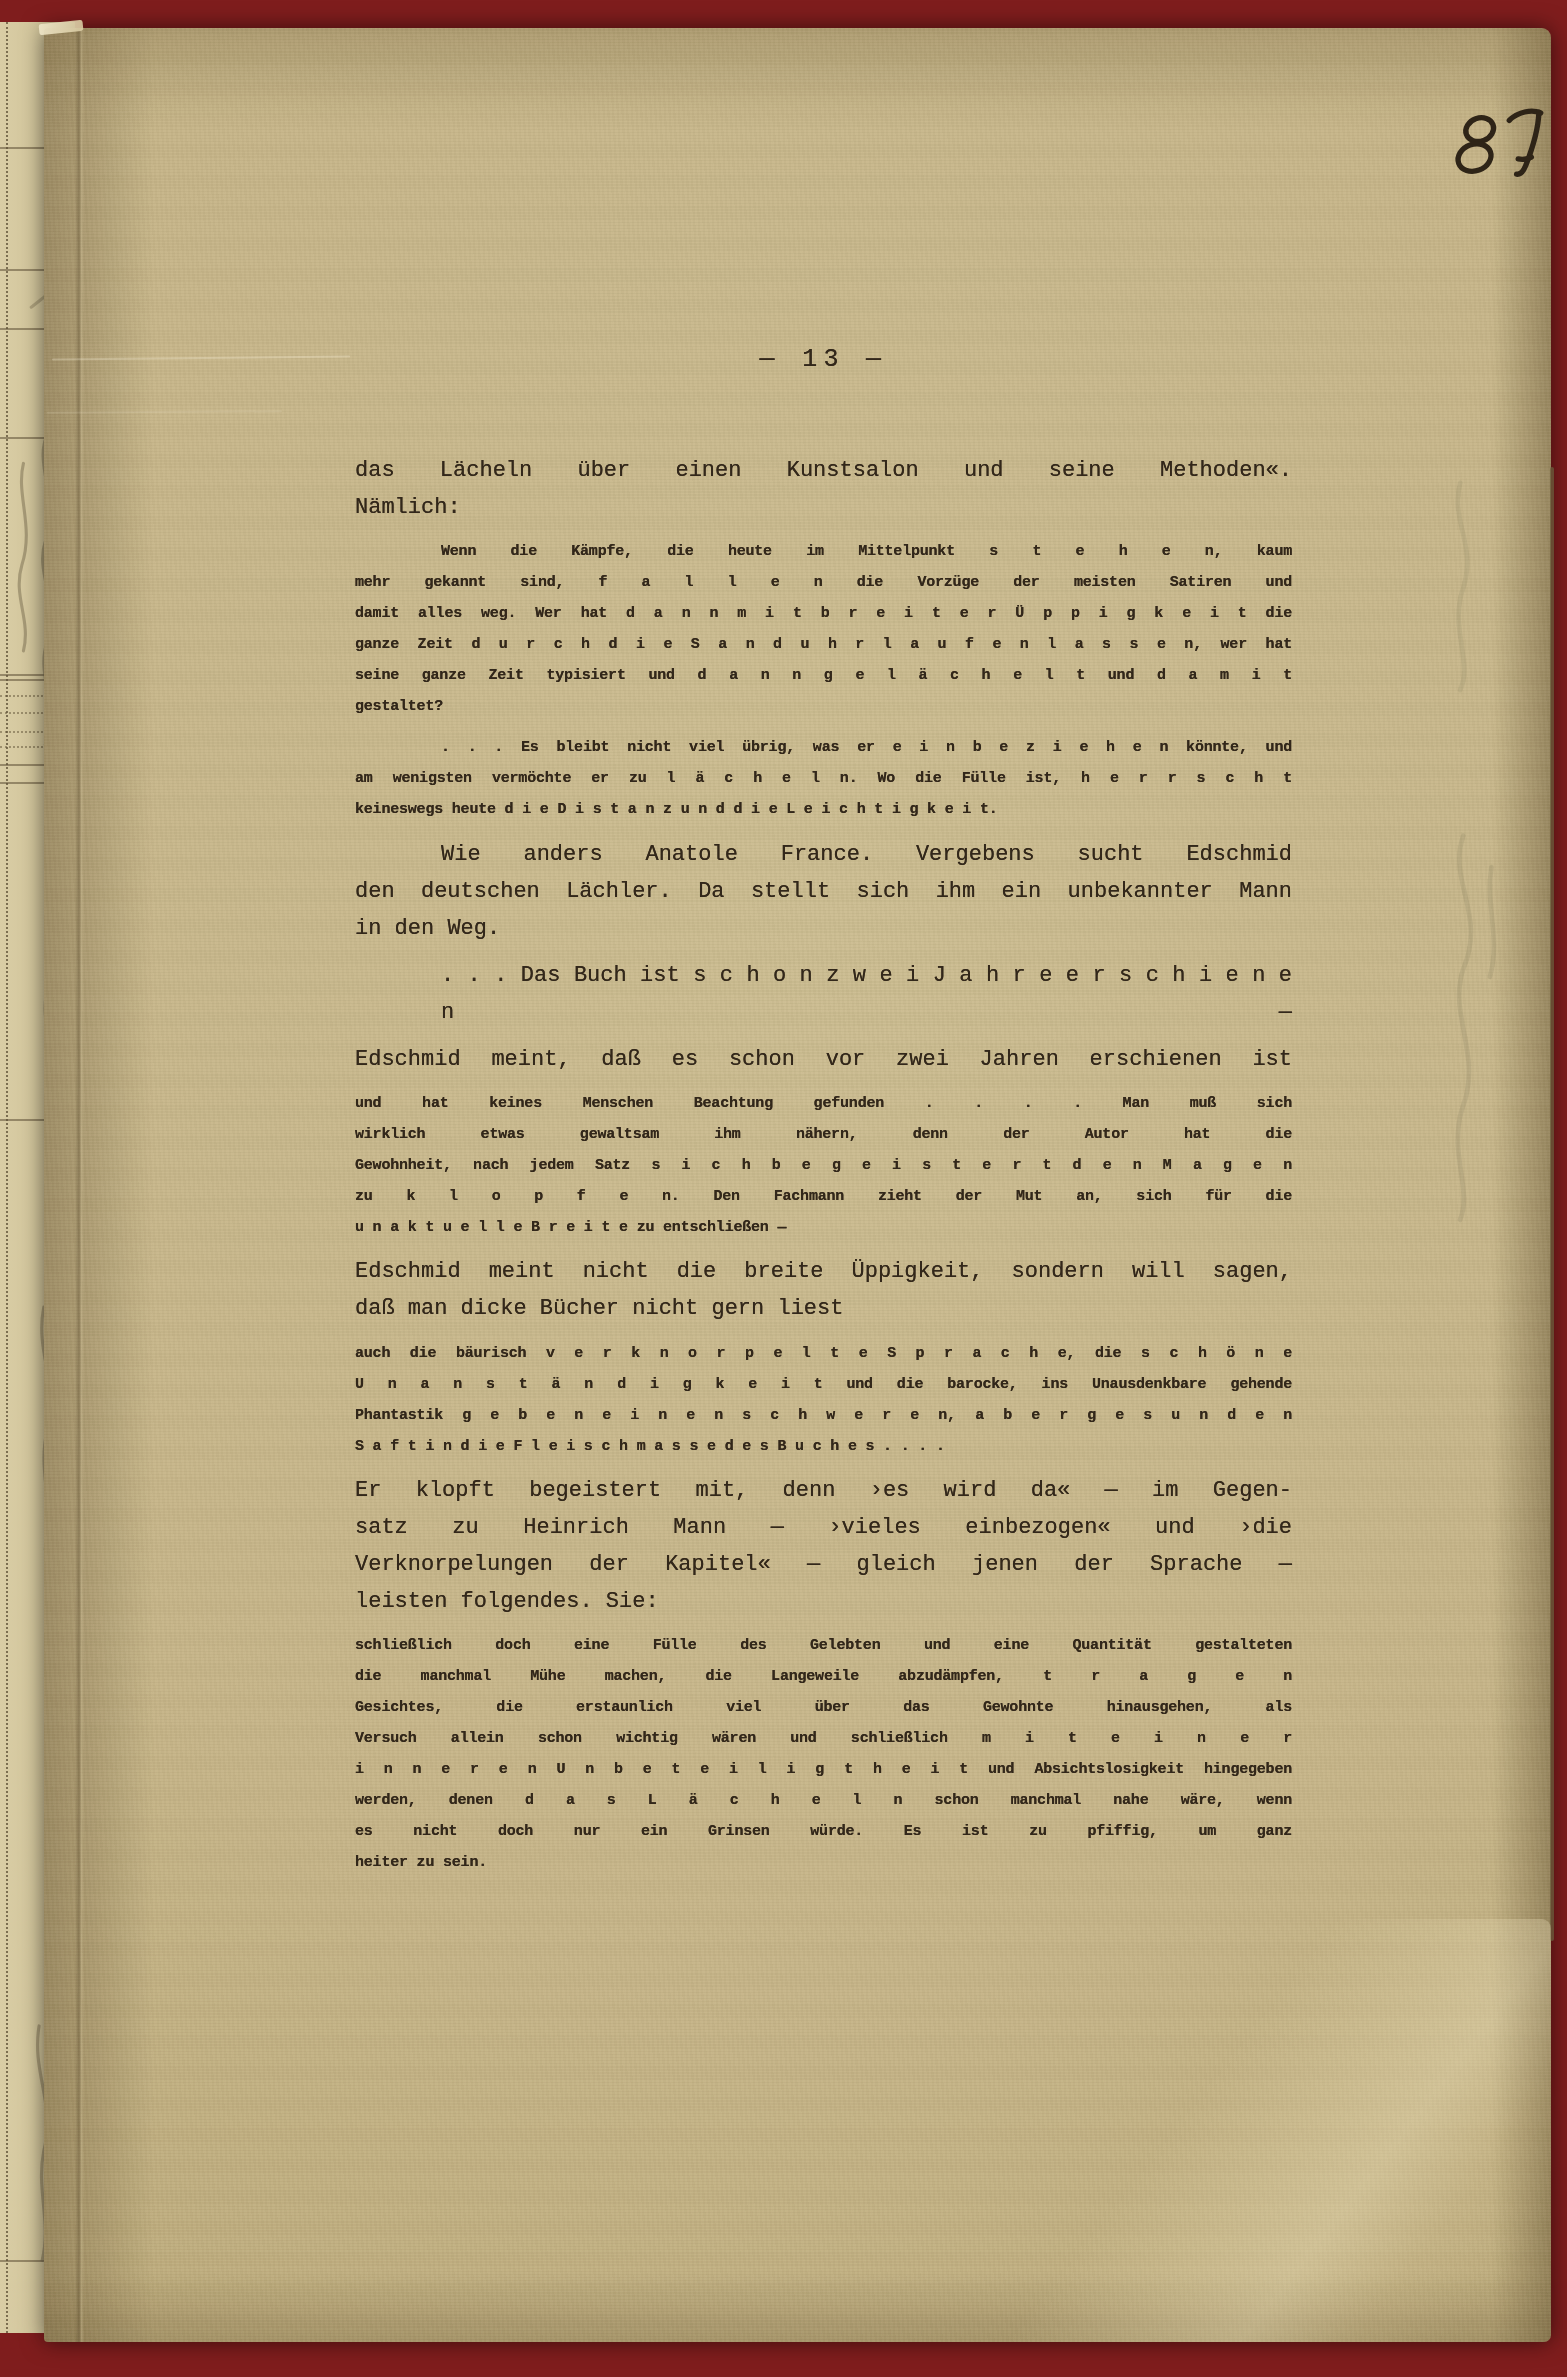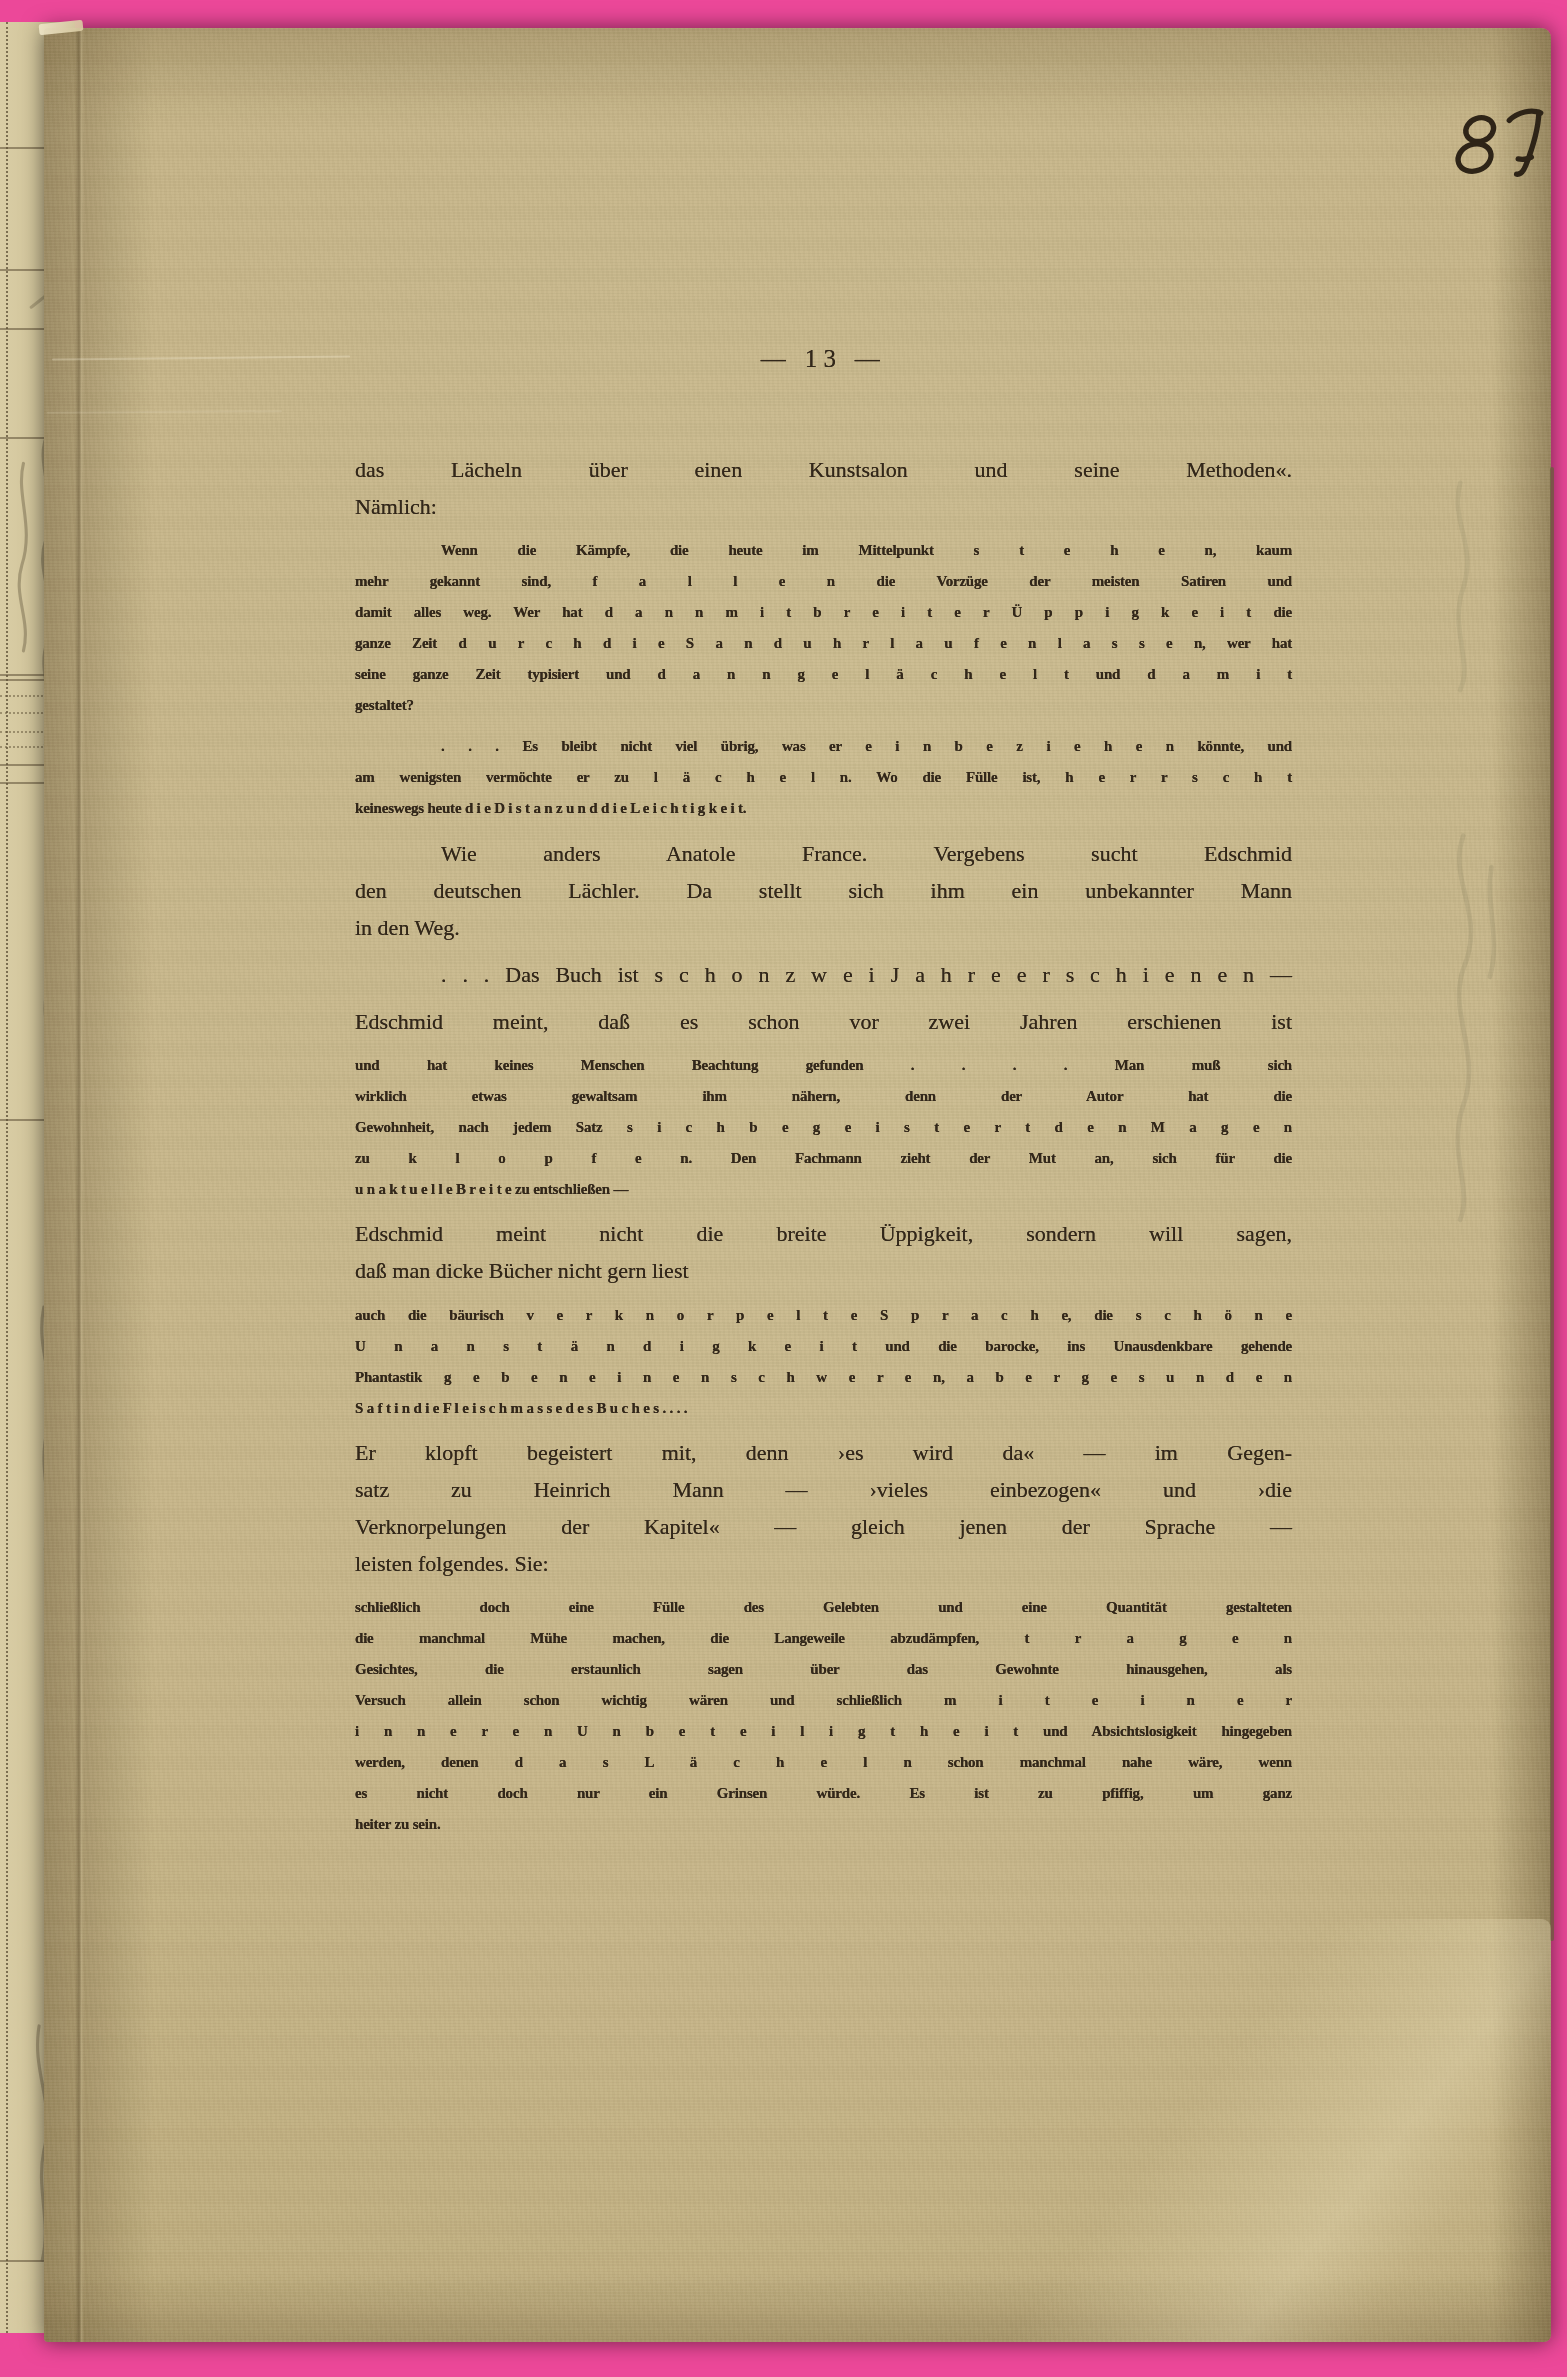--- a/index.html
+++ b/index.html
@@ -1,17 +1,17 @@
 <!DOCTYPE html>
 <html style="font-size:12.5px"><head>
 <meta charset="utf-8">
 <style>
   html,body{margin:0;padding:0;background:#17120d;}
-  #screen{position:relative;width:1568px;height:2377px;background:#ec4899;overflow:hidden;
-          font-family:Liberation Serif, serif;}
+  #screen{position:relative;width:1568px;height:2377px;background:#7f1d1d;overflow:hidden;
+          font-family:Liberation Mono, monospace;}
 
   
   .ledger-strip{position:absolute;left:0;top:22px;width:75px;height:2311px;
     background:linear-gradient(90deg,#d9cda5 0%,#d2c59b 55%,#bdac80 88%,#a18e63 100%);}
   .vdots{position:absolute;left:5.5px;top:0;bottom:0;width:0;border-left:2.4px dotted rgba(88,74,48,.72);}
   .hline{position:absolute;left:0;width:100%;height:1.6px;background:rgba(95,81,54,.55);}
   .hline.dot{background:none;border-top:2.4px dotted rgba(95,81,54,.5);height:0;}
 
   
   .page{position:absolute;left:44px;top:28px;width:1507px;height:2314px;
@@ -157,21 +157,21 @@
           </div>
           <div class="para body">
             <div class="line">Er klopft begeistert mit, denn ›es wird da« — im Gegen-</div>
             <div class="line">satz zu Heinrich Mann — ›vieles einbezogen« und ›die</div>
             <div class="line">Verknorpelungen der Kapitel« — gleich jenen der Sprache —</div>
             <div class="line end">leisten folgendes. Sie:</div>
           </div>
           <div class="para quote">
             <div class="line">schließlich doch eine Fülle des Gelebten und eine Quantität gestalteten</div>
             <div class="line">die manchmal Mühe machen, die Langeweile abzudämpfen, t r a g e n</div>
-            <div class="line">Gesichtes, die erstaunlich sagen über das Gewohnte hinausgehen, als</div>
+            <div class="line">Gesichtes, die erstaunlich viel über das Gewohnte hinausgehen, als</div>
             <div class="line">Versuch allein schon wichtig wären und schließlich m i t e i n e r</div>
             <div class="line">i n n e r e n U n b e t e i l i g t h e i t und Absichtslosigkeit hingegeben</div>
             <div class="line">werden, denen d a s L ä c h e l n schon manchmal nahe wäre, wenn</div>
             <div class="line">es nicht doch nur ein Grinsen würde. Es ist zu pfiffig, um ganz</div>
             <div class="line end">heiter zu sein.</div>
           </div>
         </div>
     </div>
 
     <svg class="hand87" viewBox="0 0 150 100" aria-label="87">

